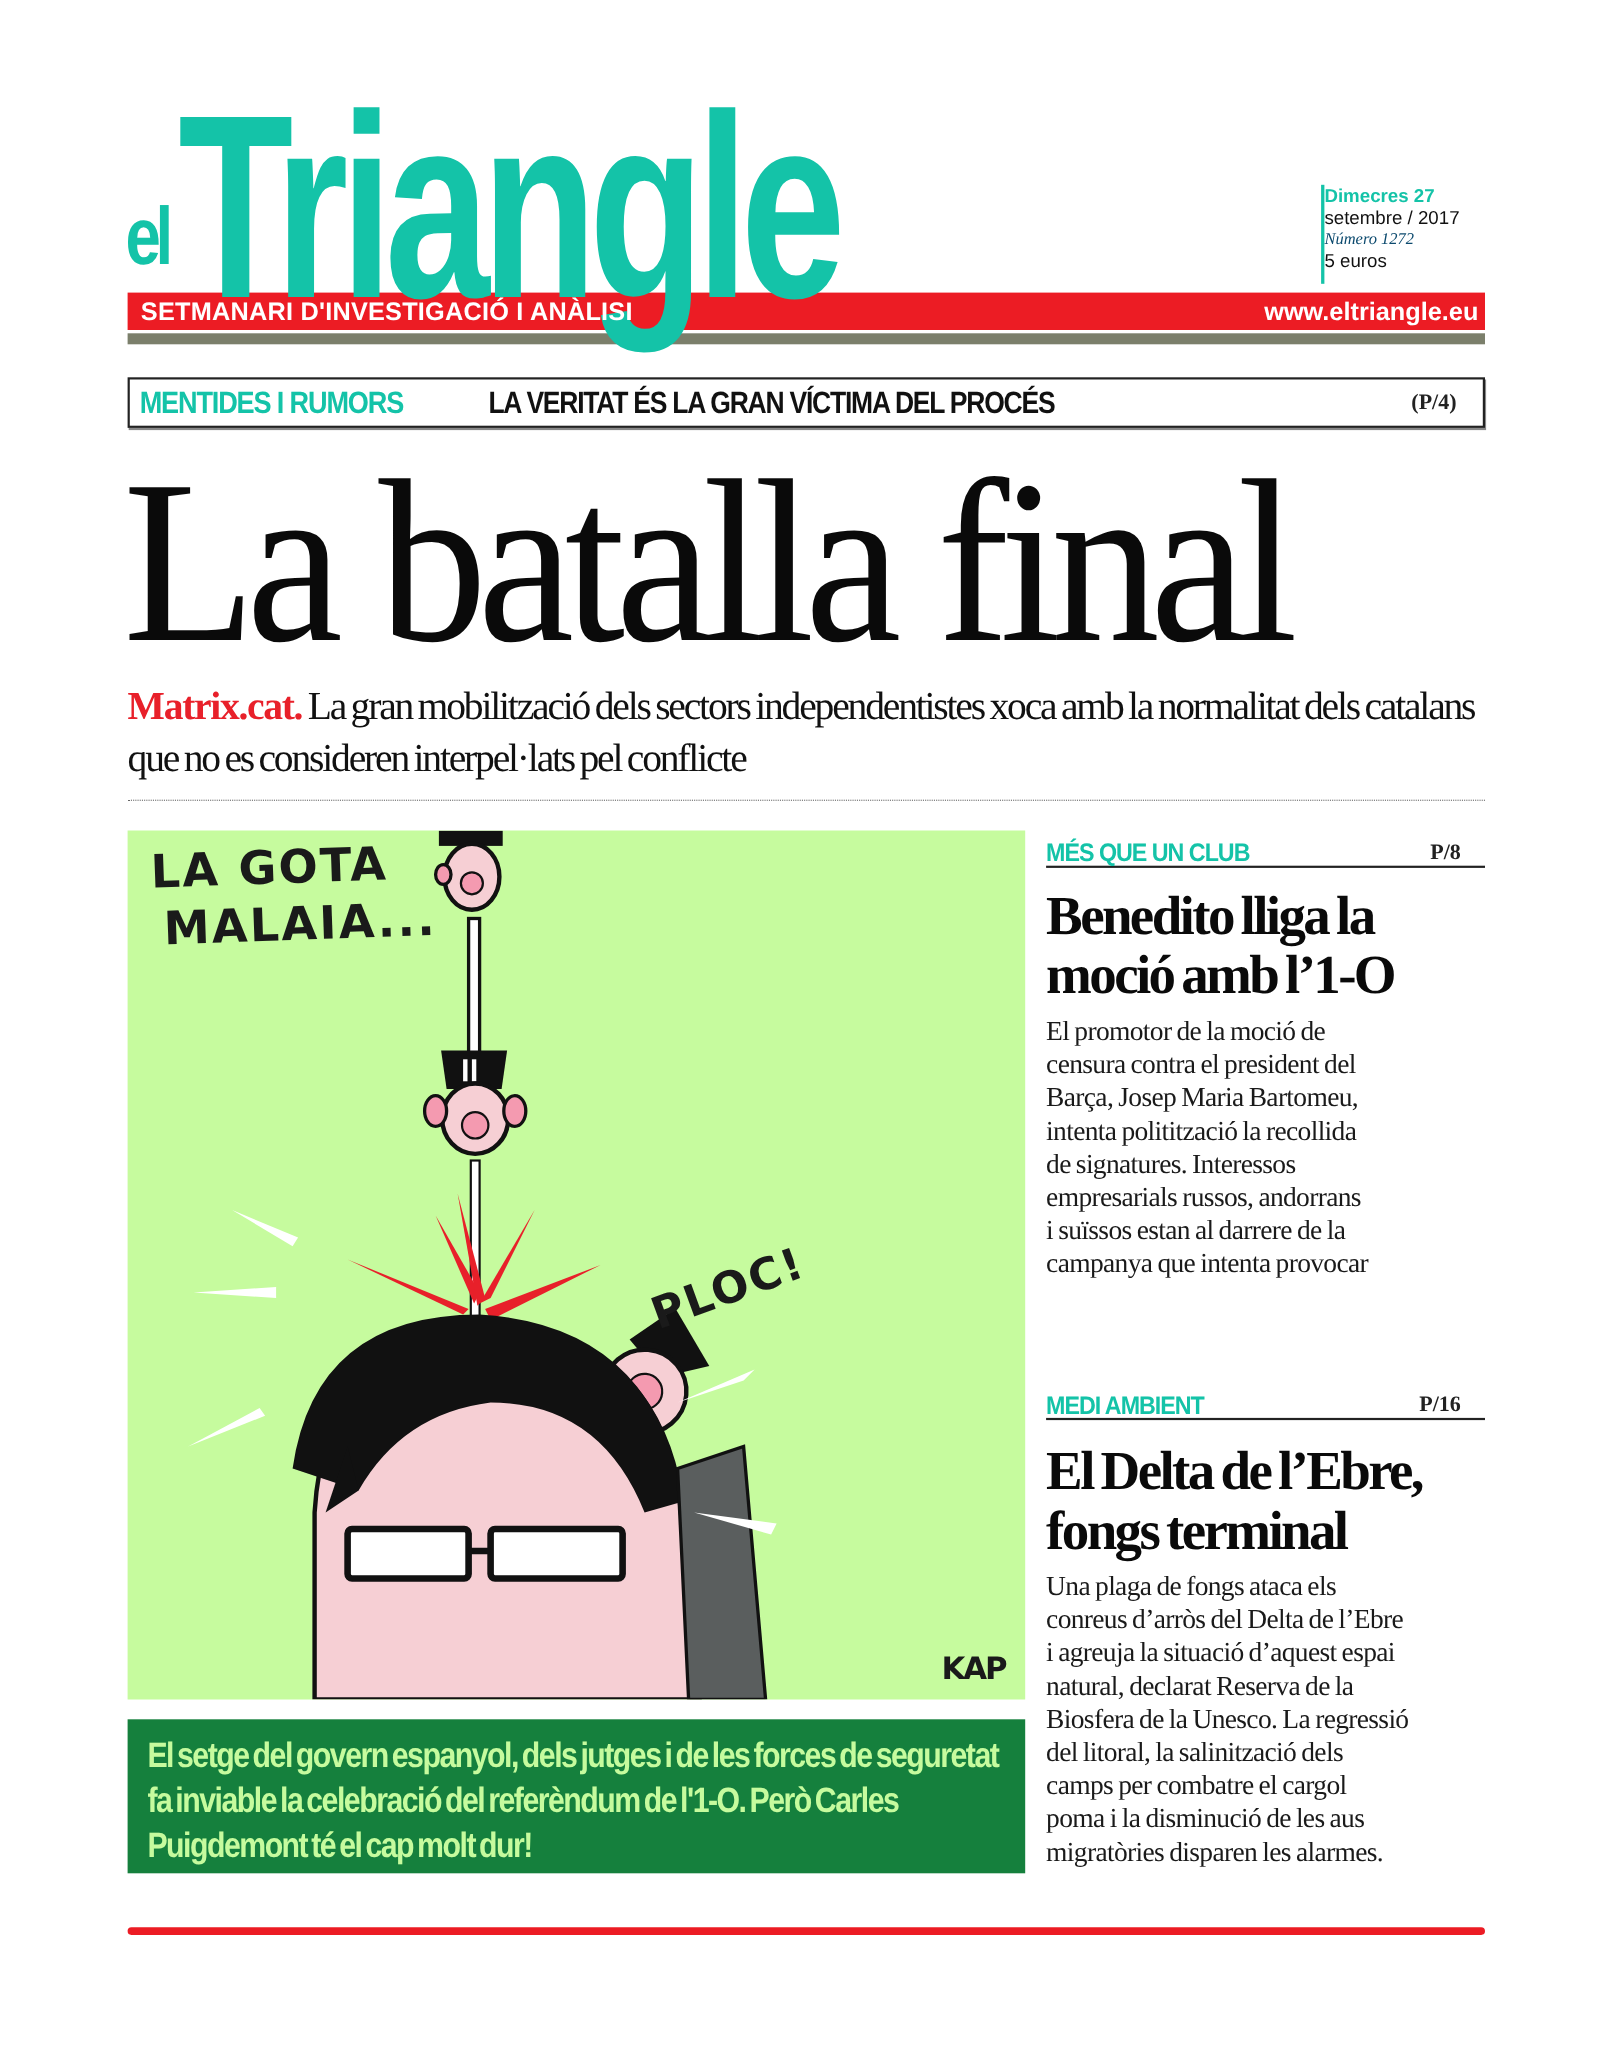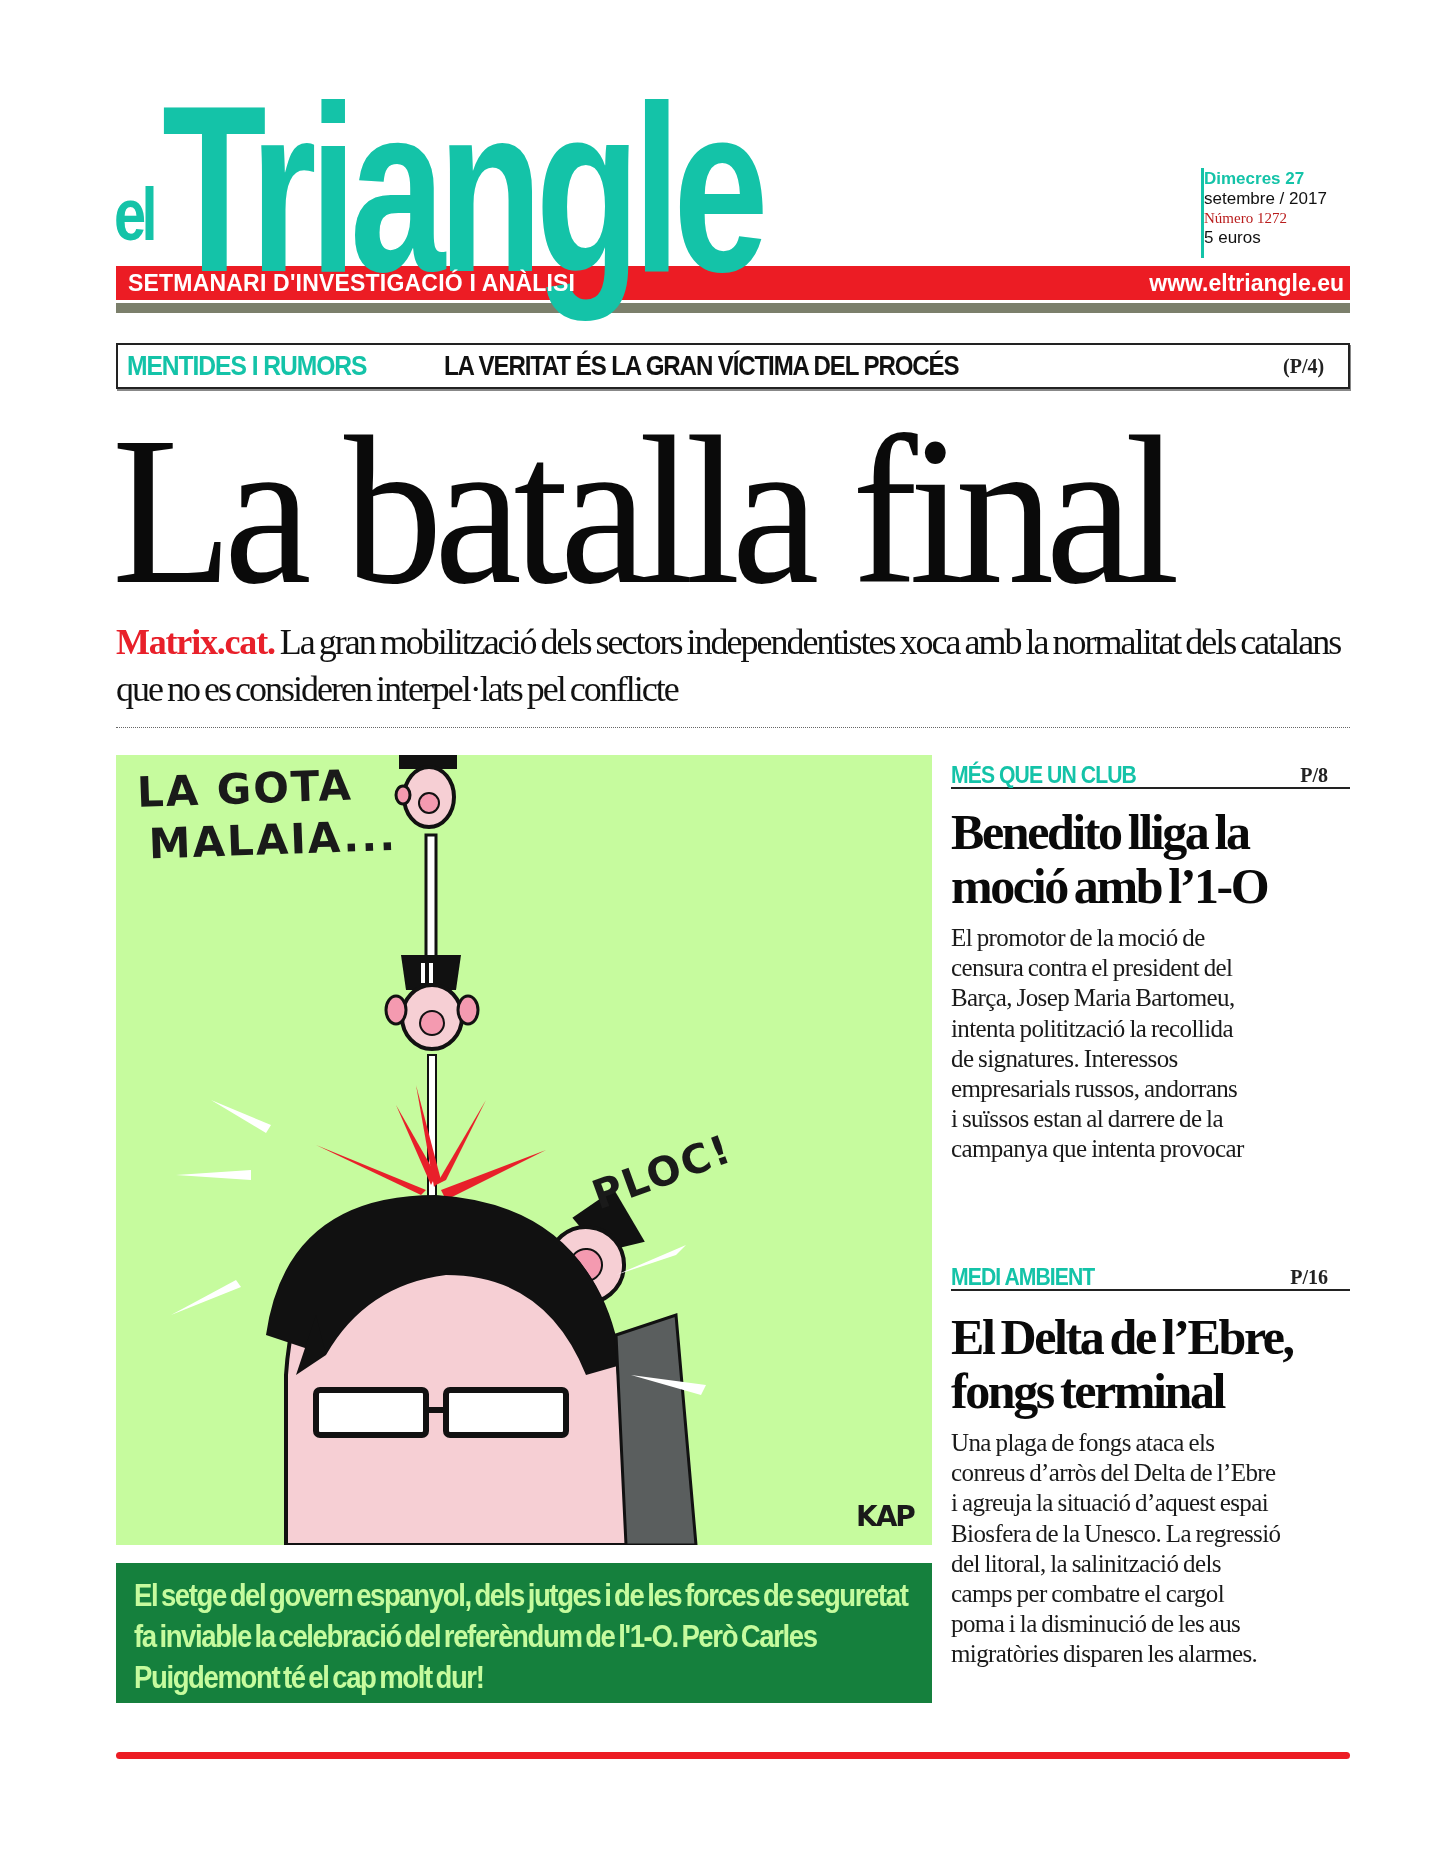--- a/index.html
+++ b/index.html
@@ -33,21 +33,21 @@
       right: 112px; top: 268px; color: #fff; font-family: "Liberation Sans", sans-serif; font-weight: 700;
       font-size: 23px; line-height: 30px;
     }
 
     .date-block {
       left: 1201px; top: 168px; width: 150px; height: 90px;
       border-left: 3px solid #14c3a8; padding-right: 0;
     }
     .date-day { font-family: "Liberation Sans", sans-serif; font-weight: 700; color: #14c3a8; font-size: 17px; line-height: 21px; }
     .date-month { font-family: "Liberation Sans", sans-serif; font-size: 17px; line-height: 20px; color: #111; }
-    .date-num { font-family: "Liberation Serif", serif; font-size: 15px; line-height: 19px; color: #b91c1c; }
+    .date-num { font-family: "Liberation Serif", serif; font-size: 15px; line-height: 19px; color: #0c4a6e; font-style: italic; }
     .date-price { font-family: "Liberation Sans", sans-serif; font-size: 17px; line-height: 20px; color: #111; }
 
     
     .teaser-box {
       left: 116px; top: 343px; width: 1234px; height: 46px; border: 2px solid #222;
       box-shadow: 1px 2px 0 #888; background: #fff;
     }
     .teaser-kicker {
       left: 127px; top: 350px; font-family: "Liberation Sans", sans-serif; font-weight: 700; color: #14c3a8;
       font-size: 28px; line-height: 32px; letter-spacing: -1.2px; transform: scaleX(0.88); transform-origin: left top; white-space: nowrap;
@@ -250,20 +250,21 @@
   <span class="section-page">P/16</span>
 </div>
 <h2 class="abs story-title" style="top:1310px">
   <div>El Delta de l’Ebre,</div>
   <div>fongs terminal</div>
 </h2>
 <div class="abs story-body" style="top:1428px">
   <span>Una plaga de fongs ataca els</span>
   <span>conreus d’arròs del Delta de l’Ebre</span>
   <span>i agreuja la situació d’aquest espai</span>
+  <span>natural, declarat Reserva de la</span>
   <span>Biosfera de la Unesco. La regressió</span>
   <span>del litoral, la salinització dels</span>
   <span>camps per combatre el cargol</span>
   <span>poma  i la disminució de les aus</span>
   <span>migratòries disparen les alarmes.</span>
 </div>
 
 <div class="abs bottom-rule"></div>
 
 </body></html>

